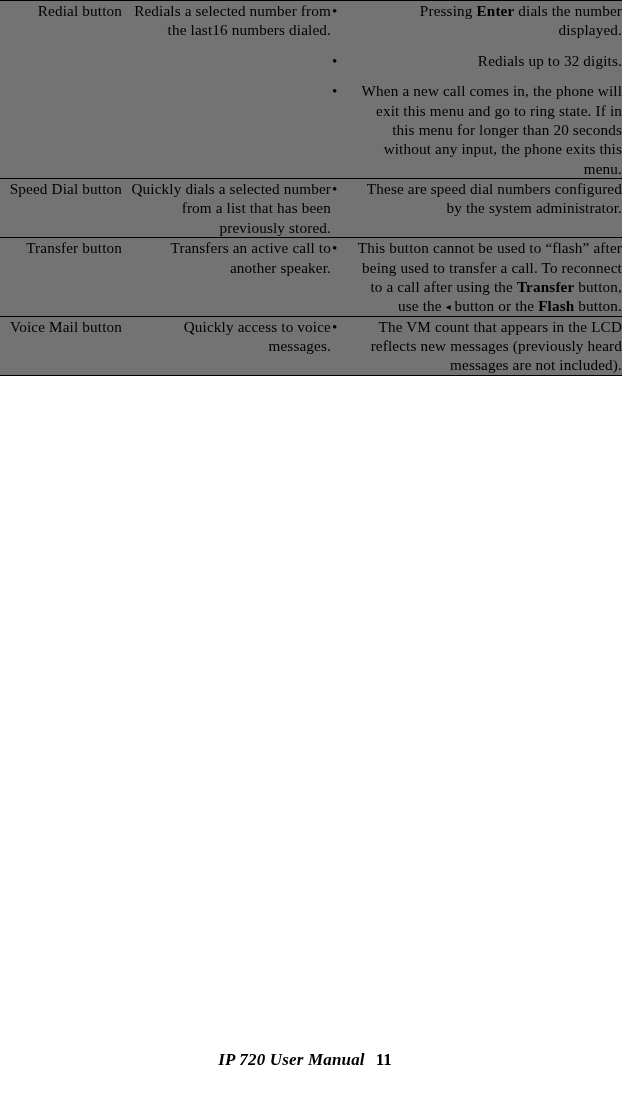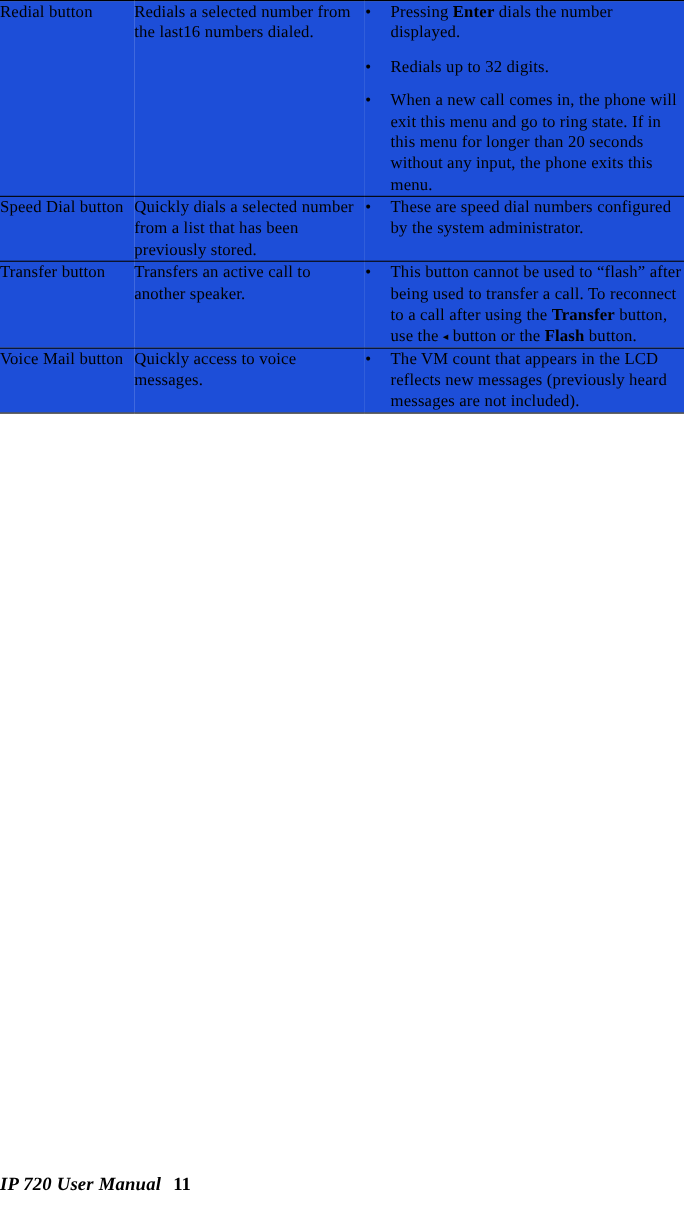--- a/index.html
+++ b/index.html
@@ -28,21 +28,22 @@
     border-collapse: collapse;
     table-layout: fixed;
     margin: 0;
     padding: 0;
   }
   table.spec-table td {
     vertical-align: top;
     padding: 0;
     border: 0;
     border-bottom: 1.4px solid #000;
-    background: #1d4ed8;
+    background: #737373;
+    text-align: right;
   }
   table.spec-table tr:first-child td {
     border-top: 1.4px solid #000;
   }
   
   td.c1 {
     width: 122px;
     border-right: 1.4px solid #000;
     padding: 11px 6px 10px 12px;
   }
@@ -99,22 +100,22 @@
     font-size: 10px;
     vertical-align: 1px;
     letter-spacing: 0;
   }
 
   
   .footer {
     position: absolute;
     left: 0;
     right: 0;
-    bottom: 13px;
-    text-align: left;
+    bottom: 30px;
+    text-align: center;
     padding-right: 12px;
     white-space: nowrap;
   }
   .footer .manual-title {
     font-style: italic;
     font-weight: bold;
     font-size: 17px;
     letter-spacing: 0.01em;
   }
   .footer .page-number {

